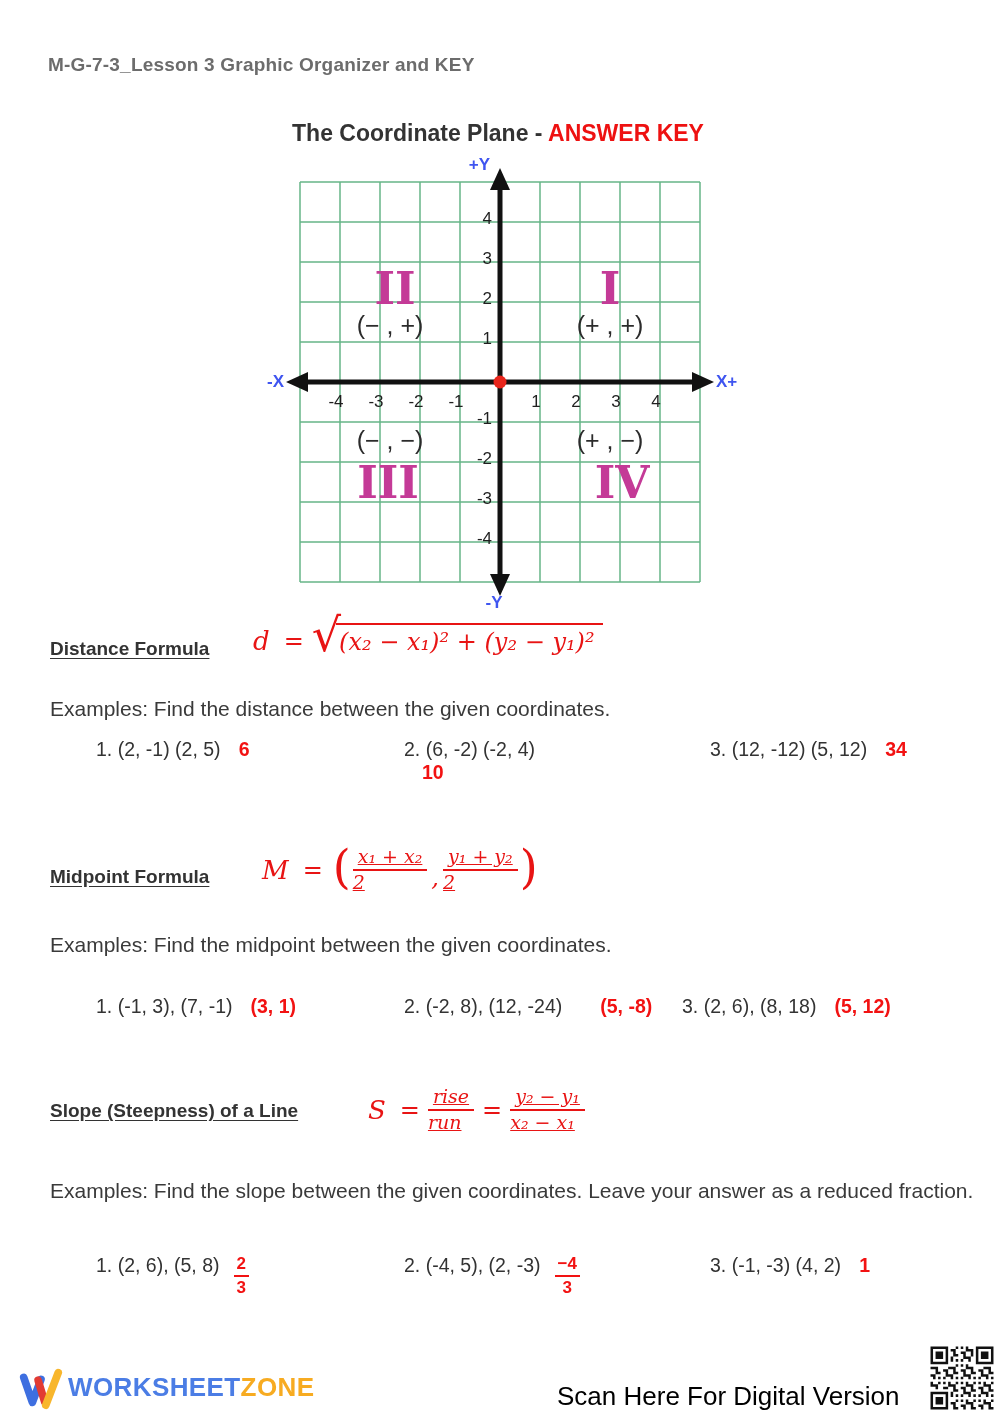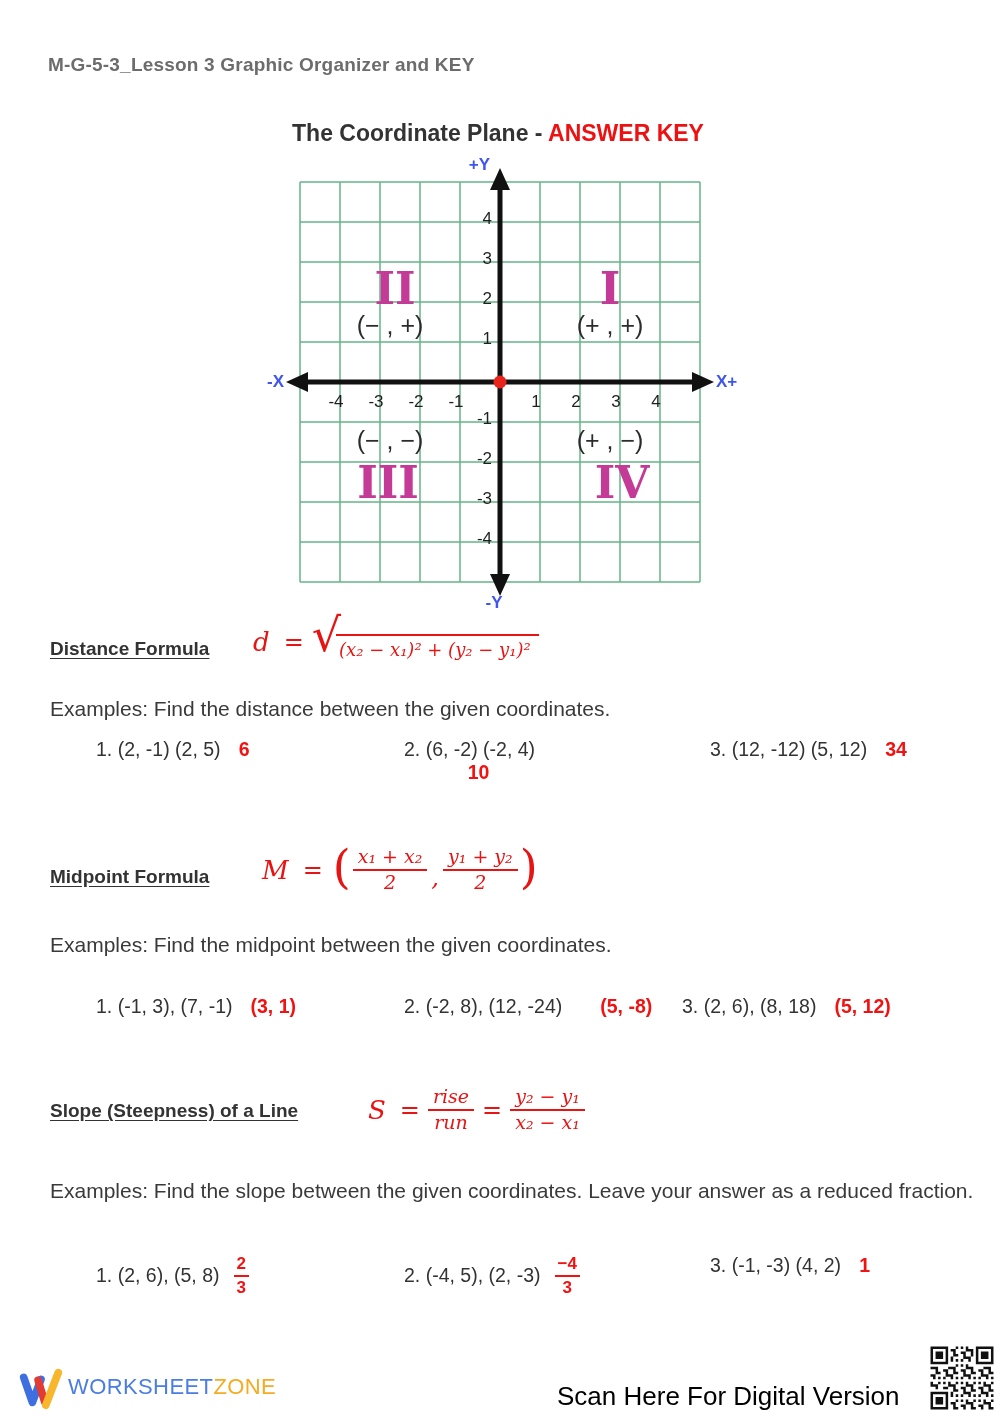--- a/index.html
+++ b/index.html
@@ -18,48 +18,48 @@
   
   .sec-head{position:absolute;left:50px;font-size:19px;font-weight:700;color:#333;
             text-decoration:underline;text-underline-offset:3px;}
   .intro{position:absolute;left:50px;font-size:21px;color:#3a3a3a;line-height:1.6;}
   .formula{position:absolute;display:inline-flex;align-items:center;color:#e81414;
            font-family:"DejaVu Serif",serif;font-style:italic;}
   .f-var{font-size:26px;margin-right:6px;}
   .f-eq{font-size:24px;margin:0 8px;font-style:normal;}
   .sqrt-wrap{display:inline-flex;align-items:flex-start;}
   .sqrt-sign{font-size:46px;line-height:1;font-style:normal;margin-right:-5px;}
-  .radicand{border-top:2.5px solid #e81414;margin-top:22px;padding:3px 8px 0 3px;font-size:18px;}
-  .frac{display:inline-block;text-align:center;font-size:19px;line-height:1.15;vertical-align:middle;}
+  .radicand{border-top:2.5px solid #e81414;margin-top:11px;padding:3px 8px 0 3px;font-size:24px;}
+  .frac{display:inline-block;font-size:19px;line-height:1.15;vertical-align:middle;text-decoration:underline;}
   .frac .num{display:block;border-bottom:2px solid #e81414;padding:0 5px 1px;}
   .frac .den{display:block;padding-top:1px;}
   .paren{font-size:46px;font-style:normal;line-height:.9;position:relative;top:-2px;margin:0 2px;}
   .f-comma{font-size:24px;margin:0 4px;position:relative;top:8px;}
   
   .ex-row{position:absolute;left:0;width:1000px;height:56px;font-size:19.5px;color:#333;}
-  .ex{position:absolute;top:0;display:inline-flex;align-items:center;white-space:nowrap;}
+  .ex{position:absolute;top:0;display:inline-flex;white-space:nowrap;}
   .ans{color:#f21212;font-weight:700;margin-left:18px;}
   .ansfrac{display:inline-block;text-align:center;color:#f21212;font-weight:700;
            font-size:17px;line-height:1.15;margin-left:14px;}
   .ansfrac .num{display:block;border-bottom:2px solid #f21212;padding:0 3px 1px;}
   .ansfrac .den{display:block;padding-top:1px;}
   
   .logo{position:absolute;left:18px;top:1364px;display:flex;align-items:center;}
-  .brand{font-size:22px;font-weight:400;letter-spacing:.4px;margin-left:4px;}
+  .brand{font-size:26px;font-weight:700;letter-spacing:.4px;margin-left:4px;}
   .brand .b1{color:#4b7de5;}
   .brand .b2{color:#f7ab21;}
   .scan{position:absolute;left:557px;top:1381px;font-size:26px;color:#000000;}
   .qr{position:absolute;left:928px;top:1344px;}
 </style>
 </head>
 <body>
 
 <div class="page">
 
-  <div class="hdr">M-G-5-3_Lesson 3 Graphic Organizer and KEY</div>
+  <div class="hdr">M-G-7-3_Lesson 3 Graphic Organizer and KEY</div>
 
   <div class="title"><span>The Coordinate Plane - </span><span class="red">ANSWER KEY</span></div>
 
   <div class="plane">
     <svg width="484" height="456" viewBox="0 0 484 456">
 
       <path stroke="#67b588" stroke-width="1.5" fill="none" d="M42 26V426M82 26V426M122 26V426M162 26V426M202 26V426M242 26V426M282 26V426M322 26V426M362 26V426M402 26V426M442 26V426
            M42 26H442M42 66H442M42 106H442M42 146H442M42 186H442M42 226H442M42 266H442M42 306H442M42 346H442M42 386H442M42 426H442"></path>
 
       <line x1="44" y1="226" x2="440" y2="226" stroke="#111" stroke-width="5"></line>

